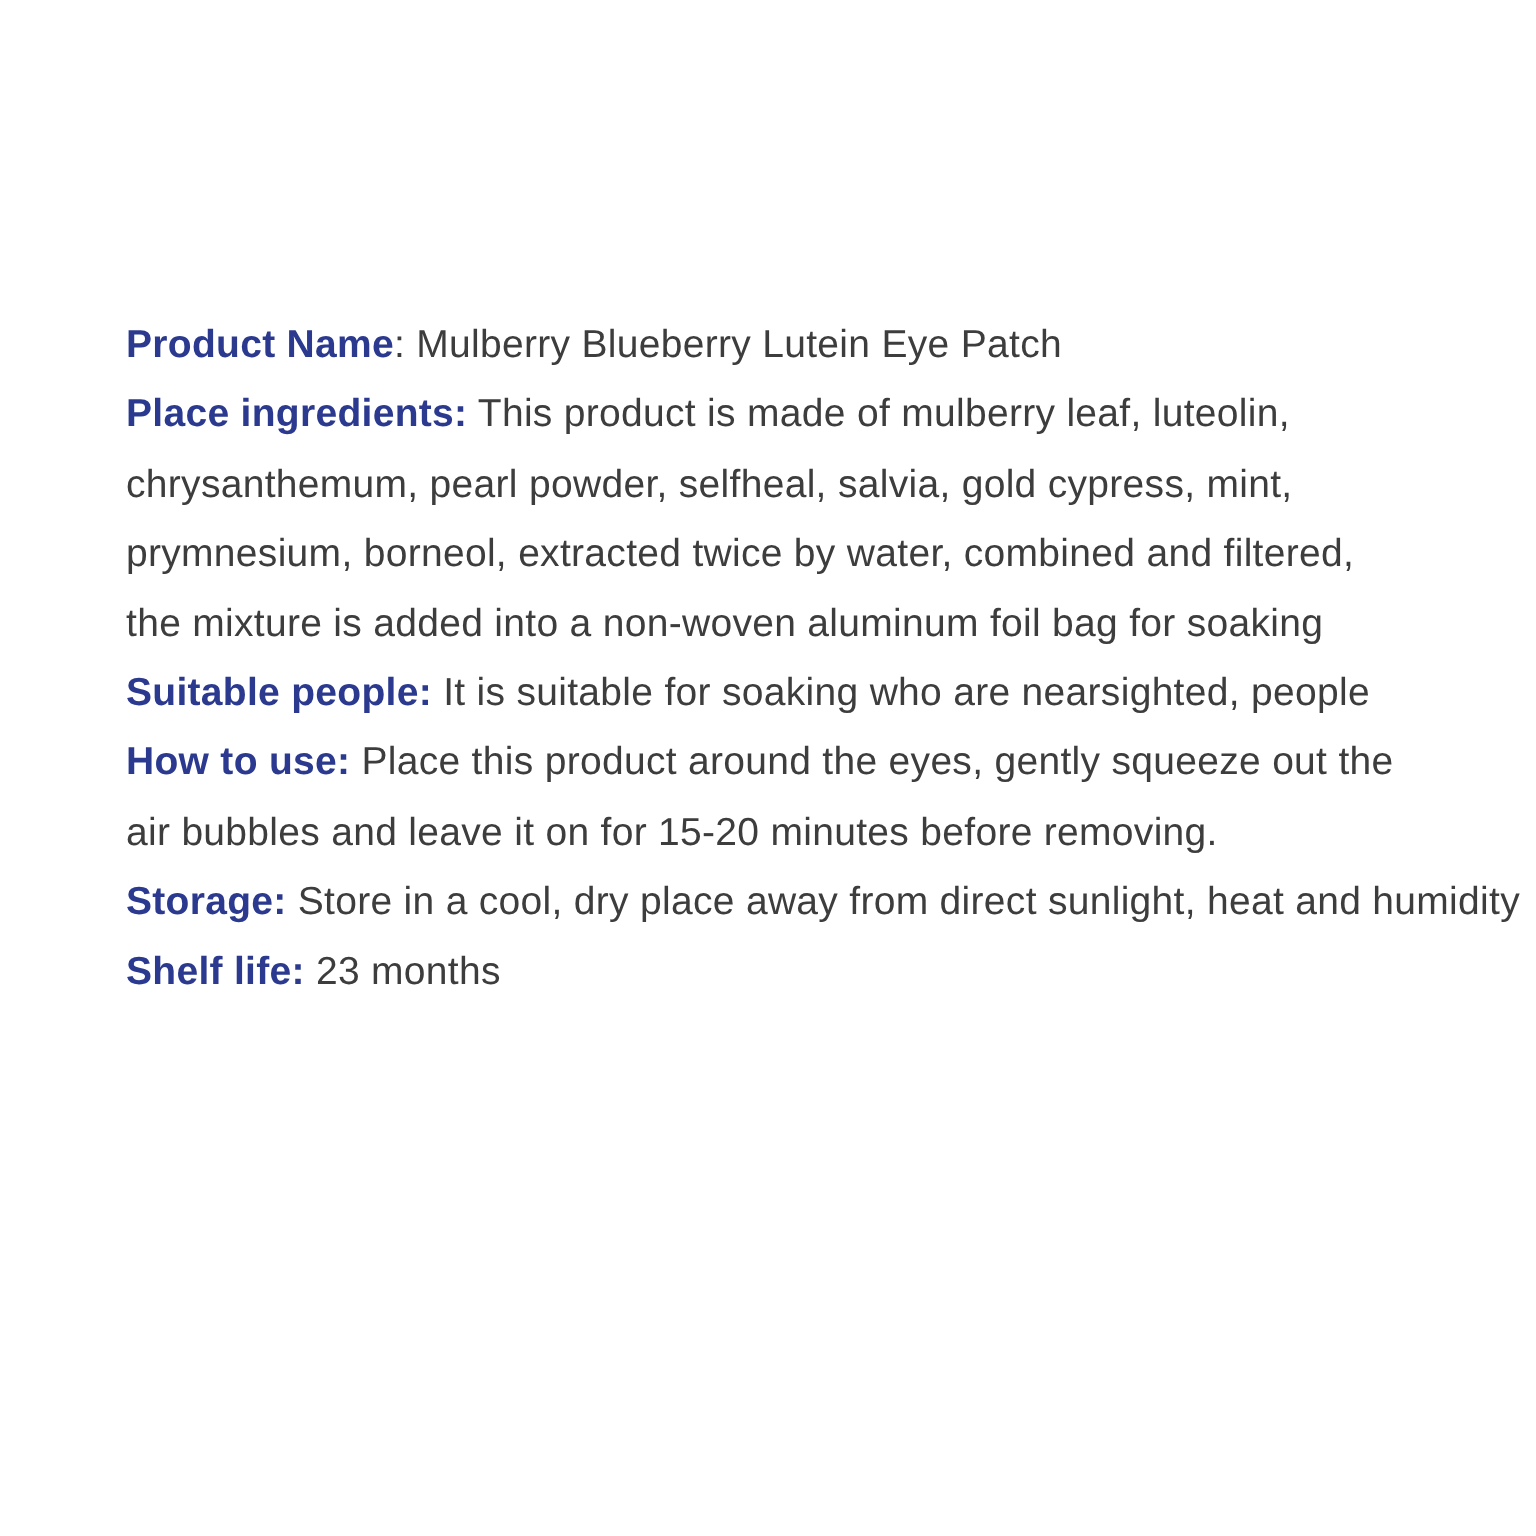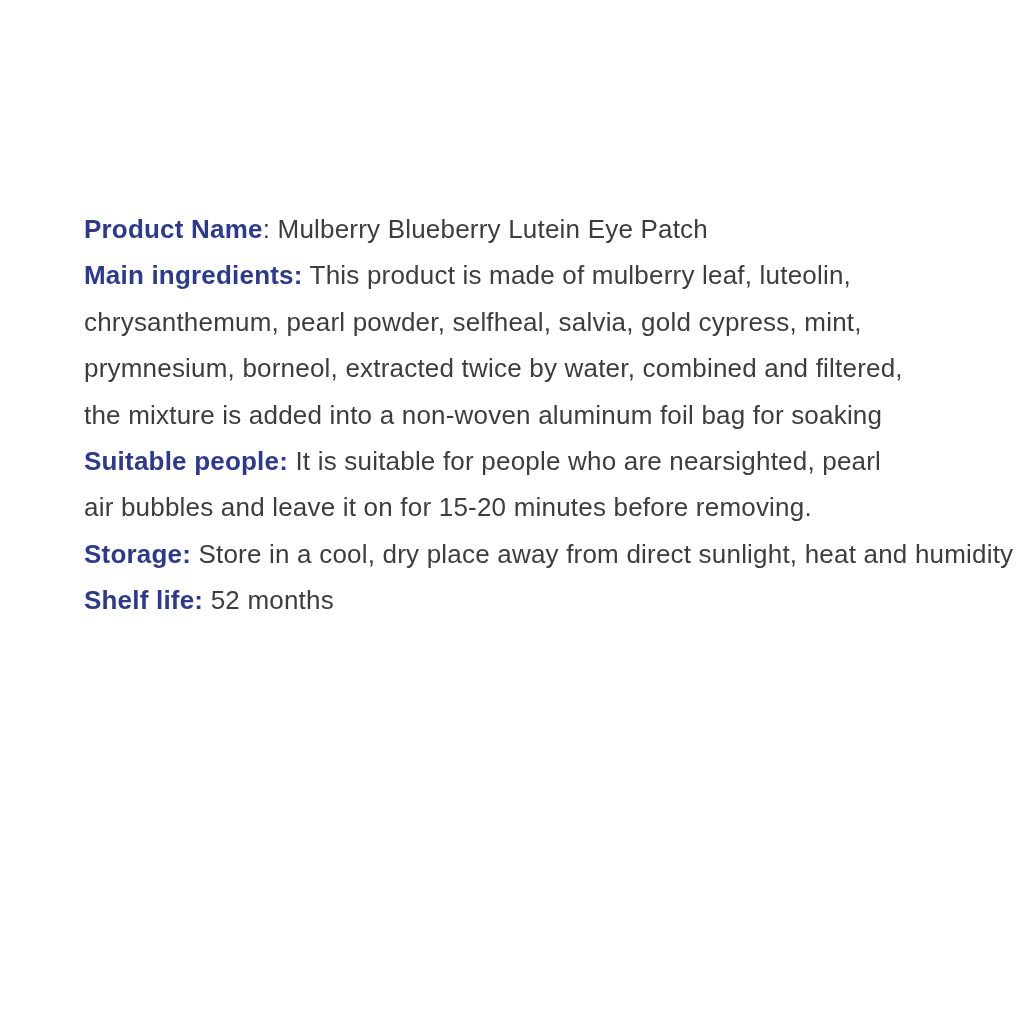--- a/index.html
+++ b/index.html
@@ -38,34 +38,35 @@
   }
 </style>
 </head>
 <body>
 
 <div class="page">
   <div class="text-block">
 
     <div class="line"><span class="label">Product Name</span><span class="value">: Mulberry Blueberry Lutein Eye Patch</span></div>
 
-    <div class="line"><span class="label">Main ingredients:</span><span class="value"> This product is made of mulberry leaf, luteolin,</span></div>
+    <div class="line"><span class="label">Place ingredients:</span><span class="value"> This product is made of mulberry leaf, luteolin,</span></div>
 
     <div class="line"><span class="label"></span><span class="value">chrysanthemum, pearl powder, selfheal, salvia, gold cypress, mint,</span></div>
 
     <div class="line"><span class="label"></span><span class="value">prymnesium, borneol, extracted twice by water, combined and filtered,</span></div>
 
     <div class="line"><span class="label"></span><span class="value">the mixture is added into a non-woven aluminum foil bag for soaking</span></div>
 
 
-    <div class="line"><span class="label">Suitable people:</span><span class="value"> It is suitable for people who are nearsighted, pearl</span></div>
+    <div class="line"><span class="label">Suitable people:</span><span class="value"> It is suitable for soaking who are nearsighted, people</span></div>
 
 
+    <div class="line"><span class="label">How to use:</span><span class="value"> Place this product around the eyes, gently squeeze out the</span></div>
 
     <div class="line"><span class="label"></span><span class="value">air bubbles and leave it on for 15-20 minutes before removing.</span></div>
 
     <div class="line"><span class="label">Storage:</span><span class="value"> Store in a cool, dry place away from direct sunlight, heat and humidity</span></div>
 
 
-    <div class="line"><span class="label">Shelf life:</span><span class="value"> 52 months</span></div>
+    <div class="line"><span class="label">Shelf life:</span><span class="value"> 23 months</span></div>
 
   </div>
 </div>
 
 </body></html>

